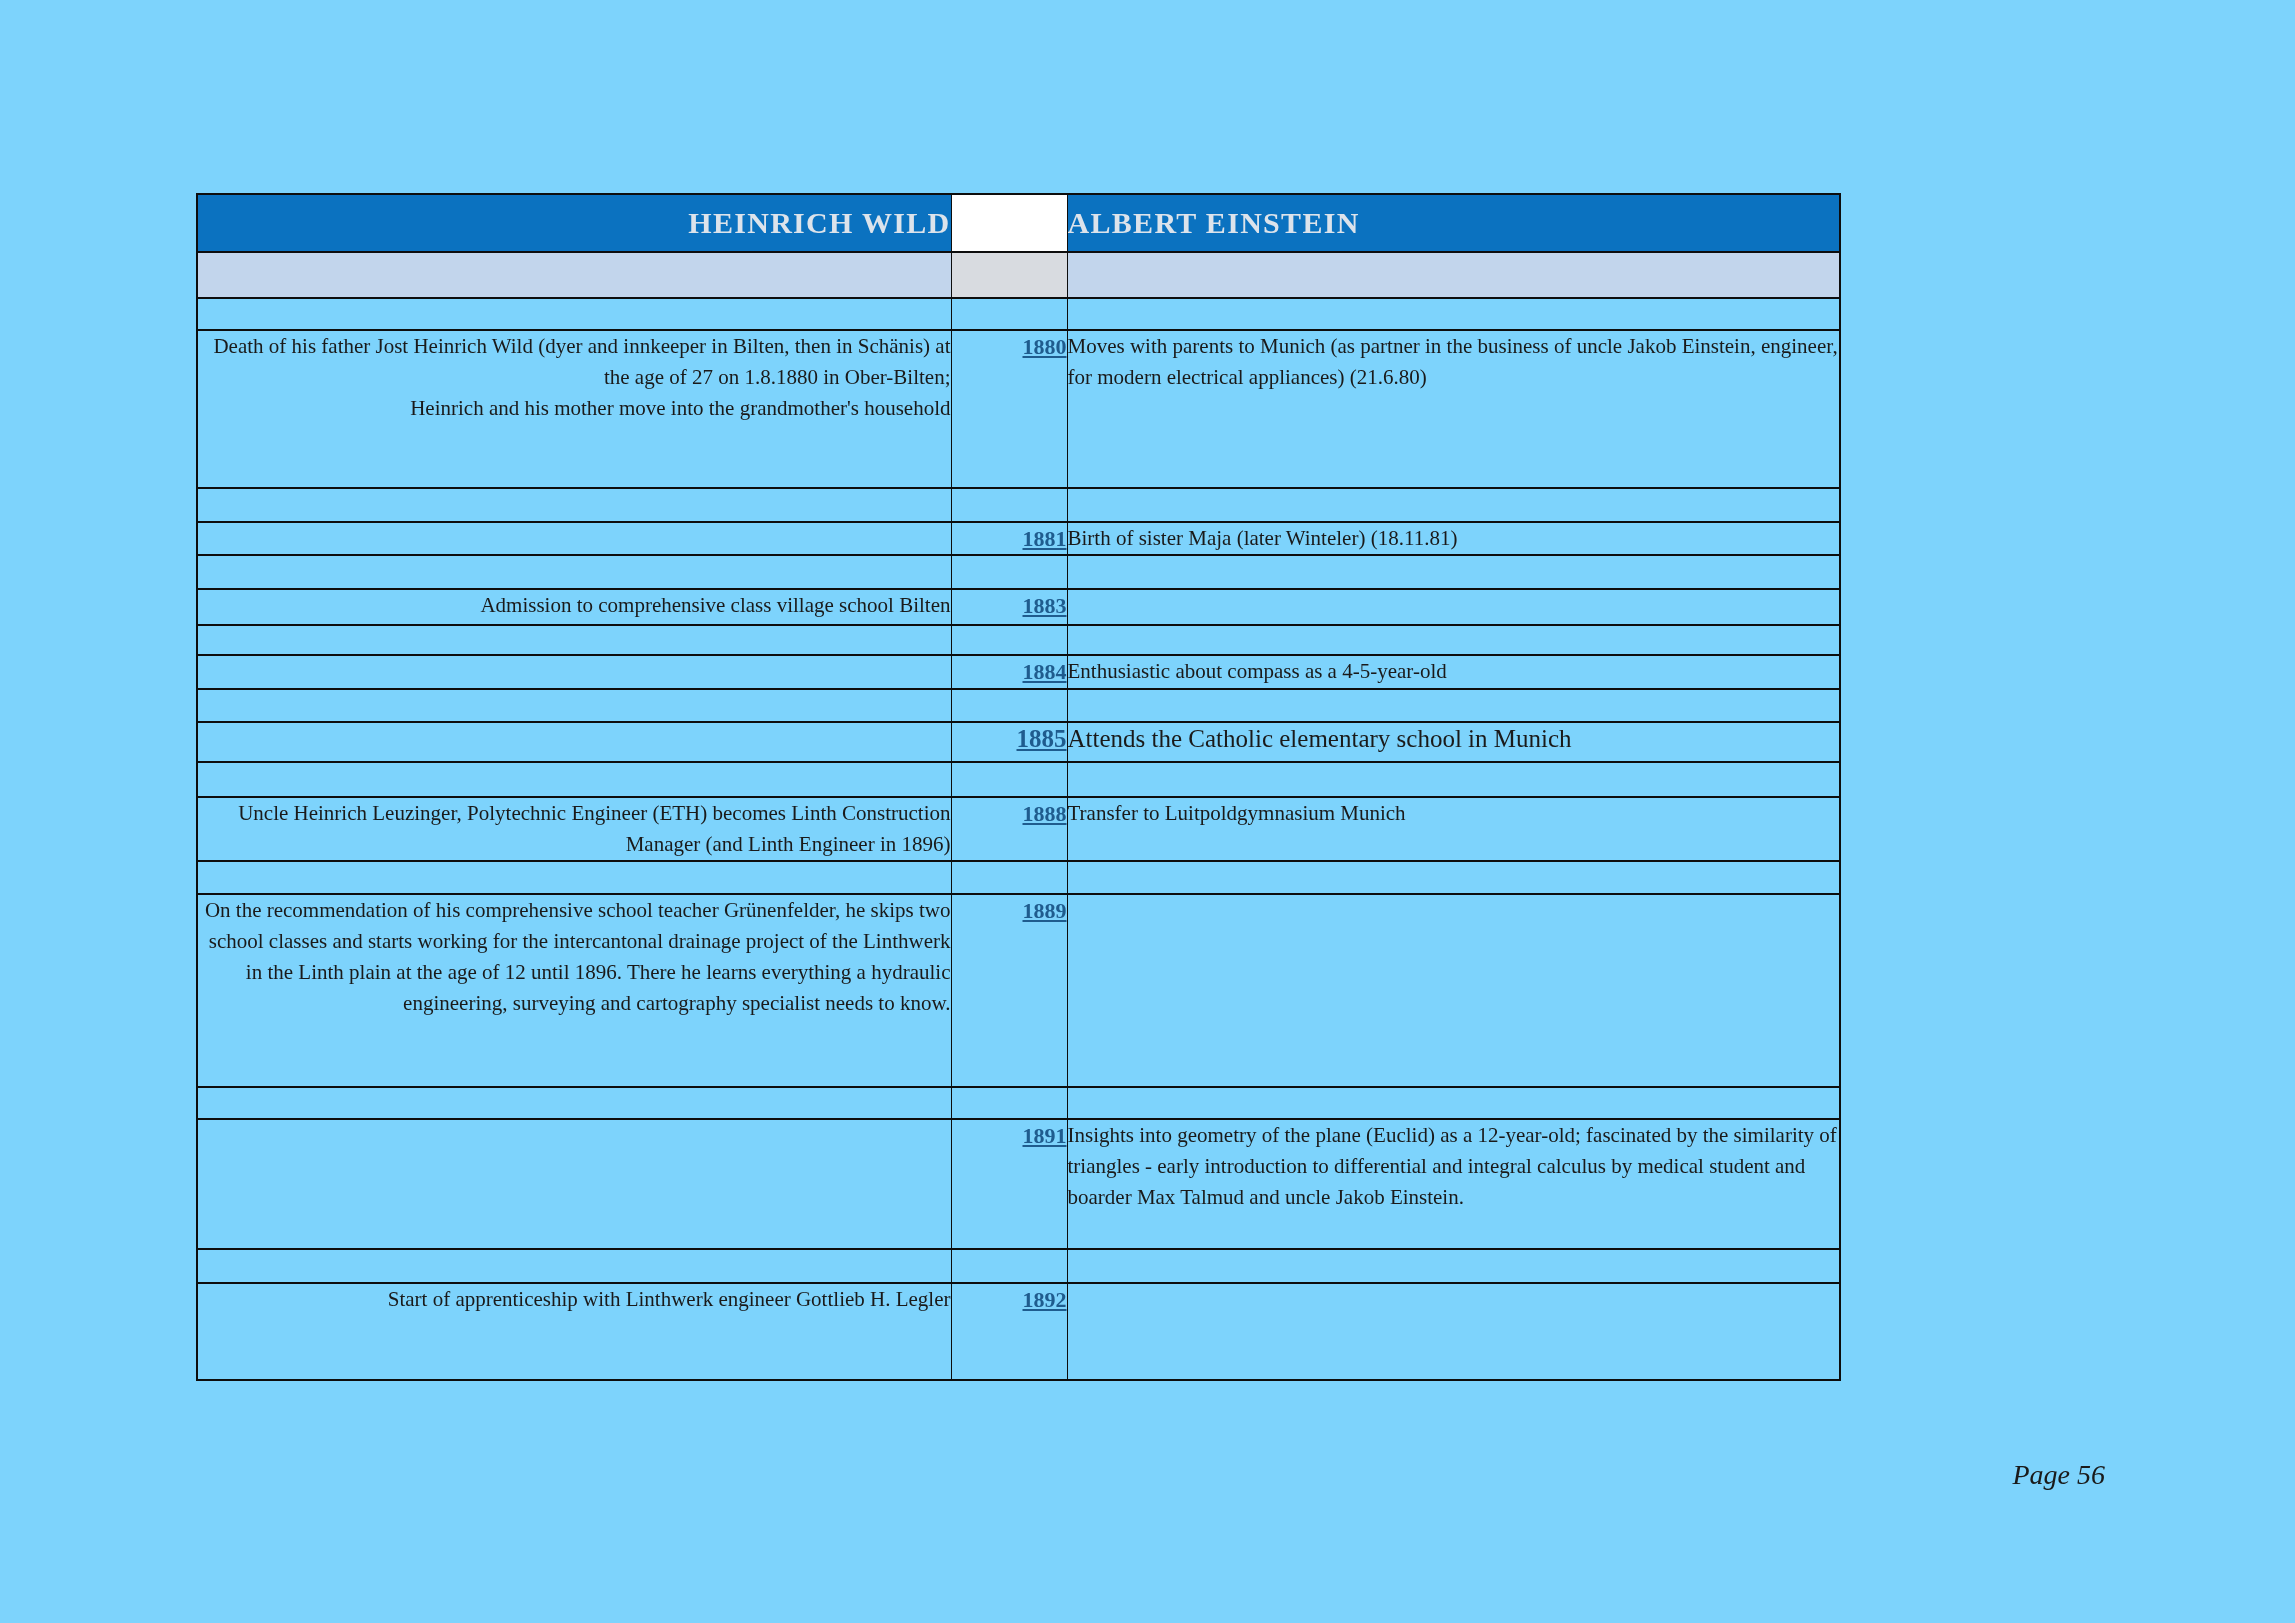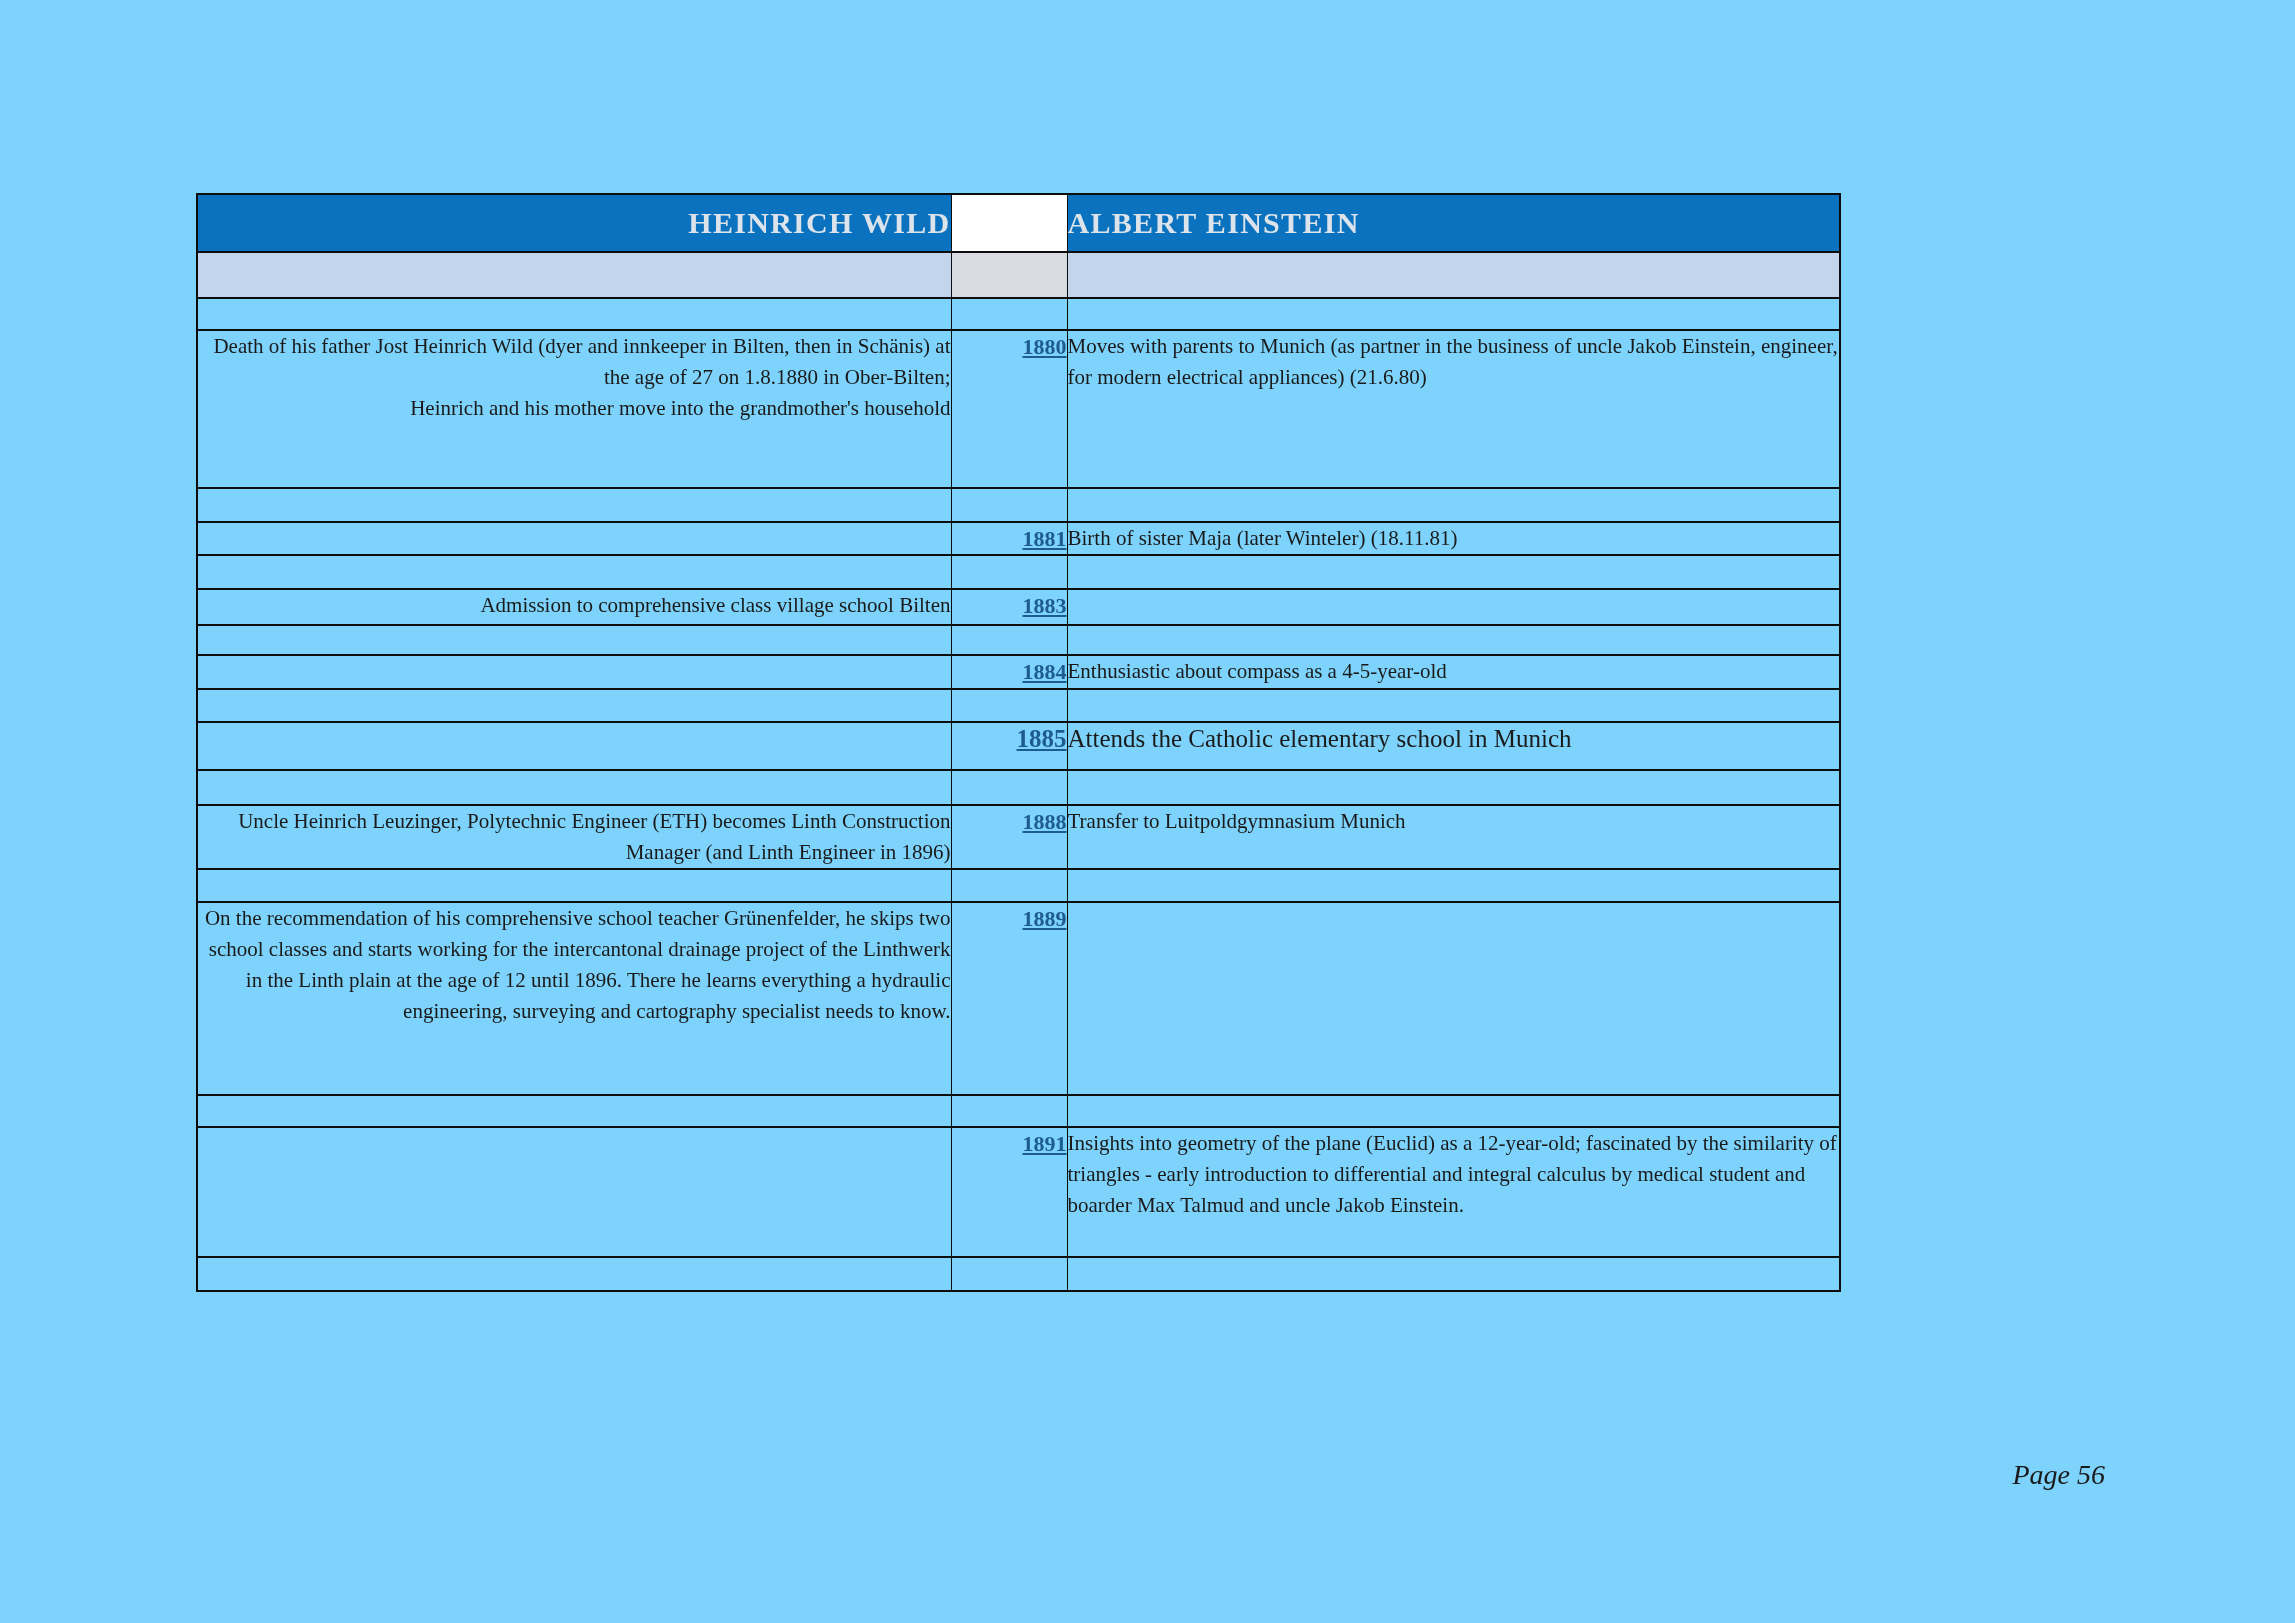--- a/index.html
+++ b/index.html
@@ -144,21 +144,21 @@
     <td class="cell-year">1884</td>
     <td class="cell-right">
             <div class="para">Enthusiastic about compass as a 4-5-year-old</div>
           </td>
   </tr>
         <tr class="spacer-row" style="height: 33px;">
     <td class="cell-left"></td>
     <td class="cell-year"></td>
     <td class="cell-right"></td>
   </tr>
-        <tr class="event-row big" style="height: 48px; margin-left: 15px;">
+        <tr class="event-row big" style="height: 40px; margin-left: 15px;">
     <td class="cell-left"></td>
     <td class="cell-year">1885</td>
     <td class="cell-right">
             <div class="para">Attends the Catholic elementary school in Munich</div>
           </td>
   </tr>
         <tr class="spacer-row" style="height: 35px;">
     <td class="cell-left"></td>
     <td class="cell-year"></td>
     <td class="cell-right"></td>
@@ -192,20 +192,27 @@
         <tr class="event-row" style="height: 130px;">
     <td class="cell-left"></td>
     <td class="cell-year">1891</td>
     <td class="cell-right">
             <div class="para">Insights into geometry of the plane (Euclid) as a 12-year-old; fascinated by the similarity of triangles - early introduction to differential and integral calculus by medical student and boarder Max Talmud and uncle Jakob Einstein.</div>
           </td>
   </tr>
         <tr class="spacer-row" style="height: 34px;">
     <td class="cell-left"></td>
     <td class="cell-year"></td>
+    <td class="cell-right"></td>
+  </tr>
+        <tr class="event-row" style="height: 97px;">
+    <td class="cell-left">
+            <div class="para">Start of apprenticeship with Linthwerk engineer Gottlieb H. Legler</div>
+          </td>
+    <td class="cell-year">1892</td>
     <td class="cell-right"></td>
   </tr>
       </tbody>
   </table>
 
   <div class="page-number">Page 56</div>
 
 </div>
 
 

